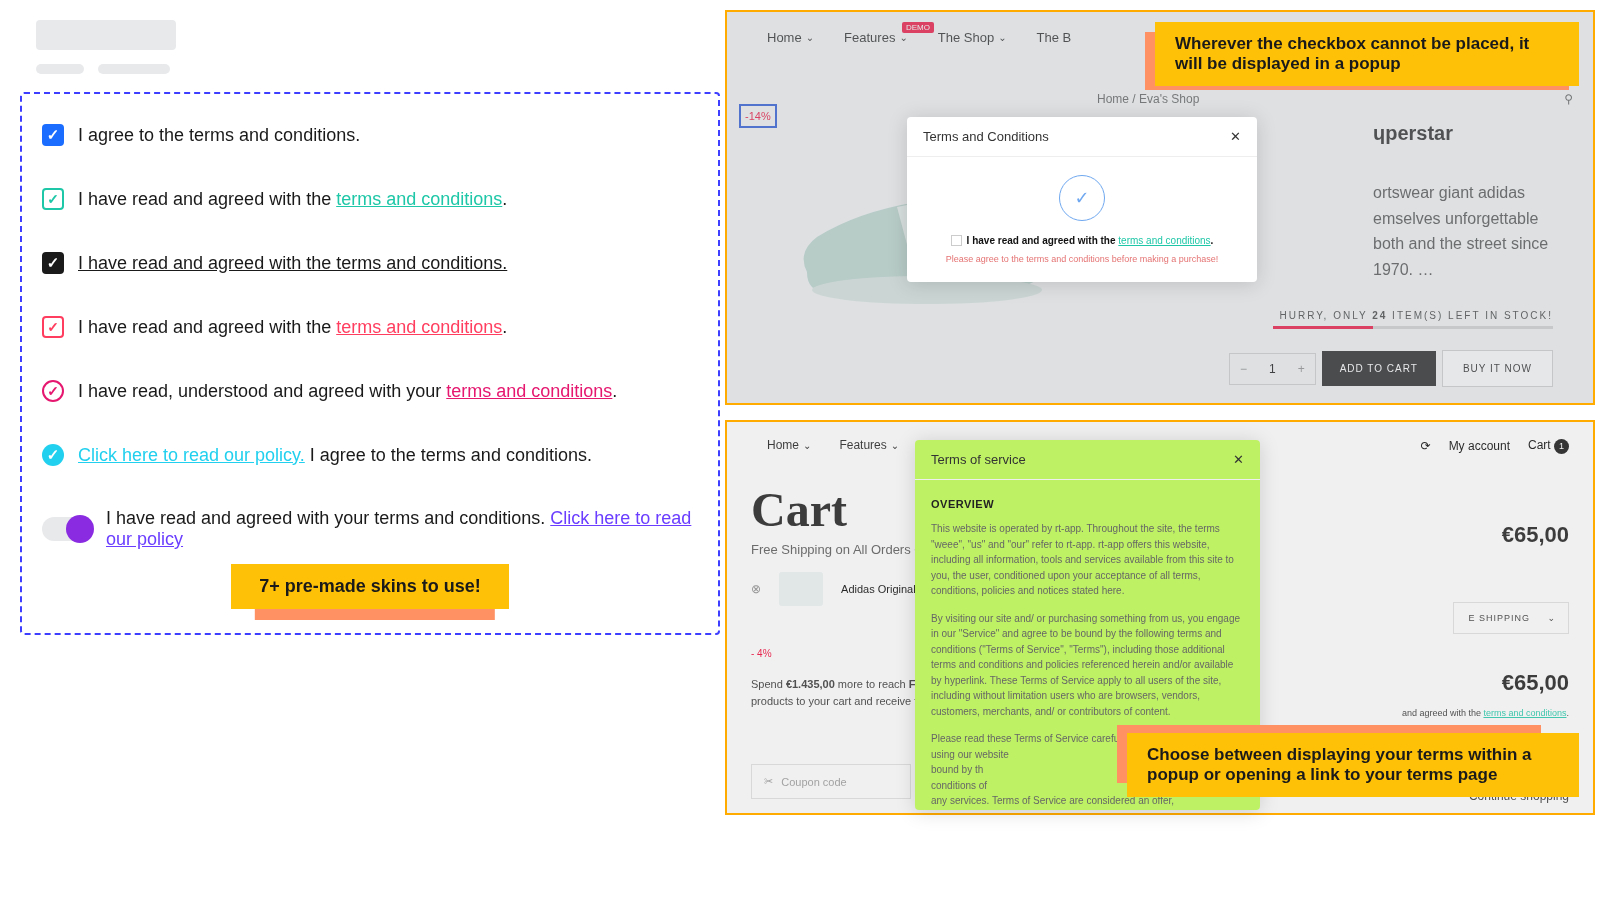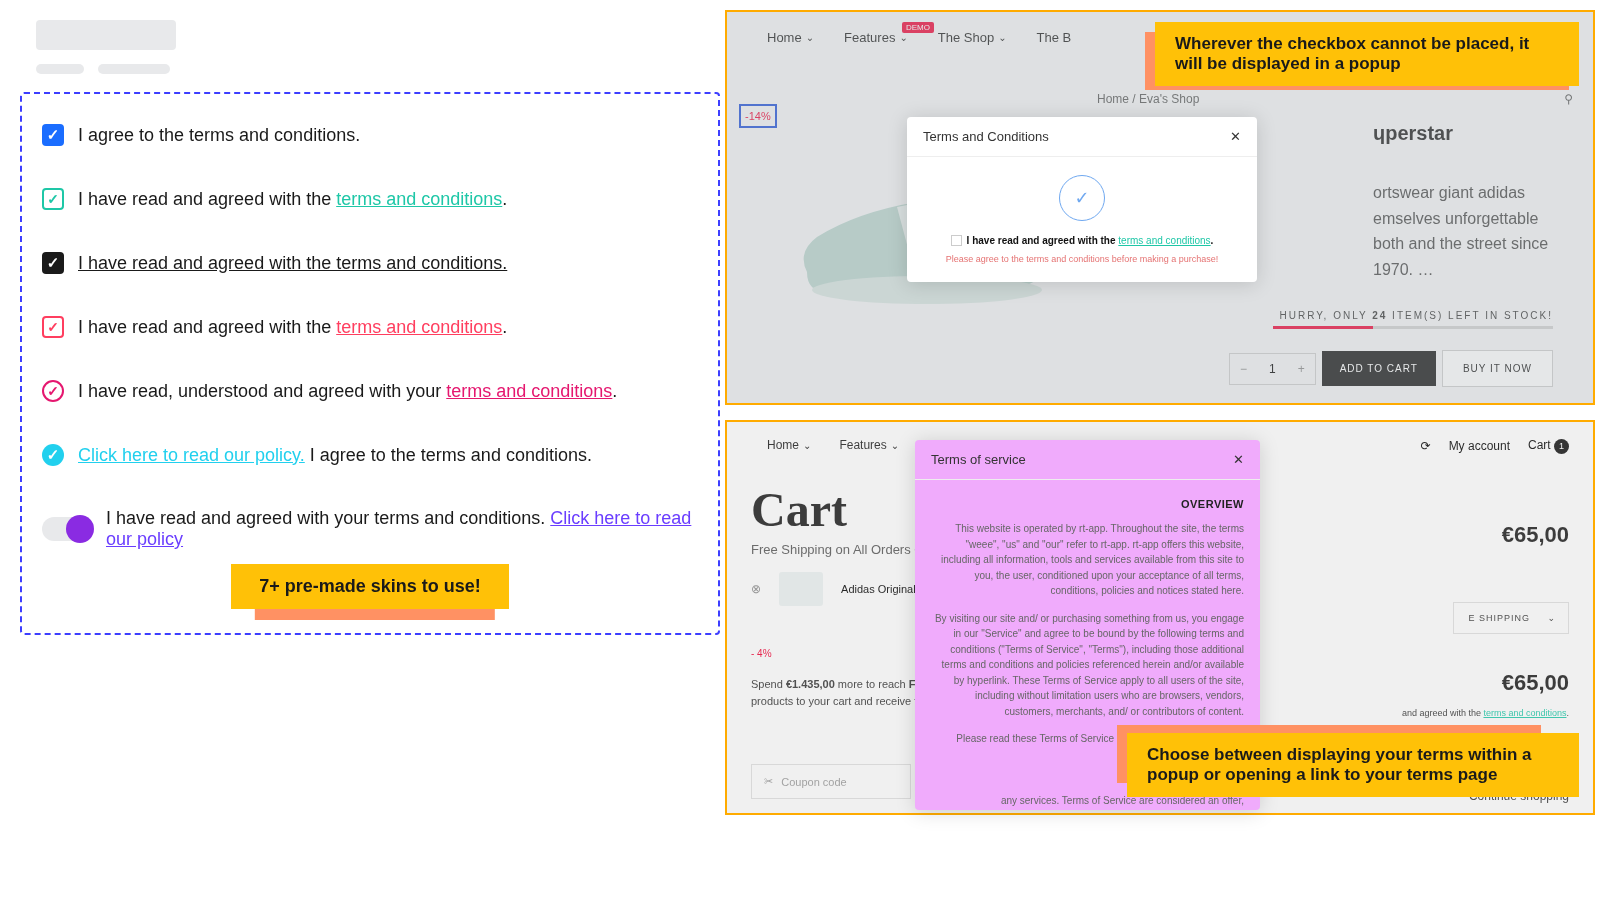--- a/index.html
+++ b/index.html
@@ -95,23 +95,23 @@
   .coupon-box { position: absolute; top: 342px; left: 24px; width: 160px; border: 1px solid #ddd; padding: 10px 12px; font-size: 11px; color: #999; display: flex; align-items: center; gap: 8px; }
   .total-block { position: absolute; top: 100px; right: 24px; font-size: 22px; font-weight: 700; color: #1a1a1a; }
   .total-block-2 { position: absolute; top: 248px; right: 24px; font-size: 22px; font-weight: 700; color: #1a1a1a; }
   .ship-toggle { position: absolute; top: 180px; right: 24px; font-size: 9px; letter-spacing: 1px; color: #333; border: 1px solid #ddd; padding: 10px 38px 10px 14px; }
   .ship-toggle::after { content: '⌄'; position: absolute; right: 12px; }
   .terms-mini { position: absolute; top: 286px; right: 24px; font-size: 9px; color: #333; }
   .terms-mini .tl { color: #1ec7a7; text-decoration: underline; }
   .cont-shop { position: absolute; bottom: 10px; right: 24px; font-size: 12px; color: #333; }
 
   
-  .popup2 { position: absolute; top: 18px; left: 188px; width: 345px; height: 370px; background: #f0abfc; border-radius: 4px; box-shadow: 0 2px 20px rgba(0,0,0,0.15); z-index: 5; overflow: hidden; }
+  .popup2 { position: absolute; top: 18px; left: 188px; width: 345px; height: 370px; background: #bef264; border-radius: 4px; box-shadow: 0 2px 20px rgba(0,0,0,0.15); z-index: 5; overflow: hidden; }
   .popup2-head { display: flex; justify-content: space-between; padding: 12px 16px; border-bottom: 1px solid #eee; font-size: 13px; color: #333; }
-  .popup2-body { padding: 16px; font-size: 10px; color: #666; line-height: 1.55; text-align: right; }
+  .popup2-body { padding: 16px; font-size: 10px; color: #666; line-height: 1.55; }
   .popup2-h { font-size: 11px; font-weight: 700; color: #222; margin-bottom: 8px; letter-spacing: 0.5px; }
   .popup2-body p { margin-bottom: 12px; }
 </style>
 </head>
 <body>
 
 <div class="left">
   <div class="header-block"></div>
   <div class="header-lines">
     <div class="header-line-1"></div>

